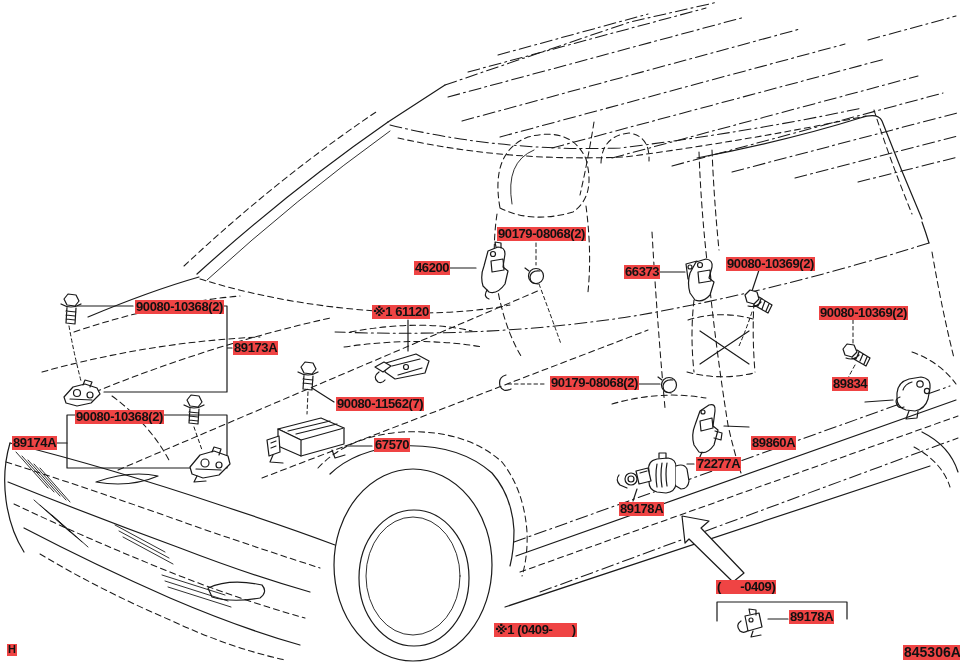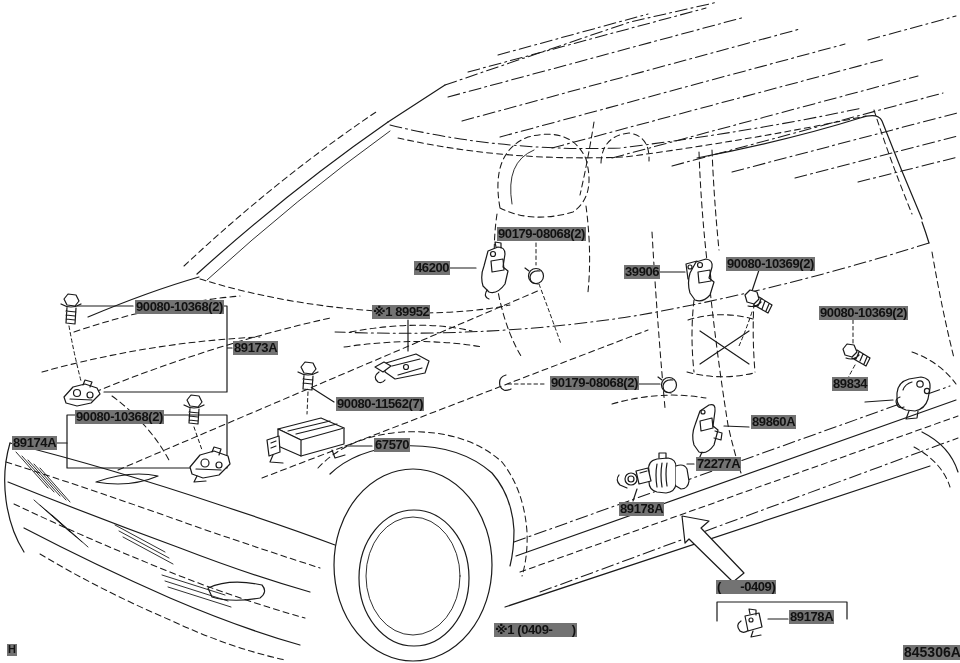--- a/index.html
+++ b/index.html
@@ -1,20 +1,20 @@
 <!DOCTYPE html>
 <html><head>
 <meta charset="utf-8">
 <style>
   html,body{margin:0;padding:0;background:#fff;}
   #canvas{position:relative;width:960px;height:663px;background:#ffffff;overflow:hidden;
           font-family:"Liberation Sans","DejaVu Sans",sans-serif;}
   #art{position:absolute;left:0;top:0;}
   .lbl{position:absolute;font-size:13px;font-weight:bold;color:#111;letter-spacing:-0.4px;
-       white-space:pre;line-height:1.05;background:#737373;padding:0 1px;}
+       white-space:pre;line-height:1.05;background:#ef4444;padding:0 1px;}
   .lbl.big{font-size:14px;letter-spacing:0;}
   .lbl.small{font-size:11px;}
   .s {stroke:#1a1a1a;fill:none;stroke-width:1.2;stroke-linecap:round;stroke-linejoin:round;}
   .f {stroke:#1a1a1a;fill:none;stroke-width:.9;stroke-linecap:round;}
   .d {stroke:#1a1a1a;fill:none;stroke-width:1.05;stroke-dasharray:6 4;stroke-linecap:round;}
   .dd{stroke:#1a1a1a;fill:none;stroke-width:1.05;stroke-dasharray:12 4 2 4;stroke-linecap:round;}
   .d2{stroke:#1a1a1a;fill:none;stroke-width:1;stroke-dasharray:3.5 3;stroke-linecap:round;}
   .w {fill:#ffffff;}
 </style>
 </head>
@@ -276,31 +276,31 @@
     <g>
       <polygon class="s w" points="682,516 709,521 701,528 744,573 733,582 689,539 685,543"></polygon>
     </g>
   </g>
 </svg>
 
   <div class="lbl" style="left:135px;top:300px">90080-10368(2)</div>
   <div class="lbl" style="left:233px;top:341px">89173A</div>
   <div class="lbl" style="left:75px;top:410px">90080-10368(2)</div>
   <div class="lbl" style="left:12px;top:436px">89174A</div>
-  <div class="lbl" style="left:372px;top:305px">※1 89952</div>
+  <div class="lbl" style="left:372px;top:305px">※1 61120</div>
   <div class="lbl" style="left:336px;top:397px">90080-11562(7)</div>
   <div class="lbl" style="left:374px;top:438px">67570</div>
   <div class="lbl" style="left:414px;top:261px">46200</div>
   <div class="lbl" style="left:497px;top:227px">90179-08068(2)</div>
   <div class="lbl" style="left:550px;top:376px">90179-08068(2)</div>
-  <div class="lbl" style="left:624px;top:265px">39906</div>
+  <div class="lbl" style="left:624px;top:265px">66373</div>
   <div class="lbl" style="left:726px;top:257px">90080-10369(2)</div>
   <div class="lbl" style="left:819px;top:306px">90080-10369(2)</div>
   <div class="lbl" style="left:832px;top:377px">89834</div>
-  <div class="lbl" style="left:751px;top:415px">89860A</div>
+  <div class="lbl" style="left:751px;top:436px">89860A</div>
   <div class="lbl" style="left:696px;top:457px">72277A</div>
   <div class="lbl" style="left:619px;top:502px">89178A</div>
   <div class="lbl" style="left:716px;top:580px">(      -0409)</div>
   <div class="lbl" style="left:789px;top:610px">89178A</div>
   <div class="lbl" style="left:494px;top:623px">※1 (0409-      )</div>
   <div class="lbl big" style="left:903px;top:645px">845306A</div>
   <div class="lbl small" style="left:7px;top:644px">H</div>
 </div>
 
 </body></html>

